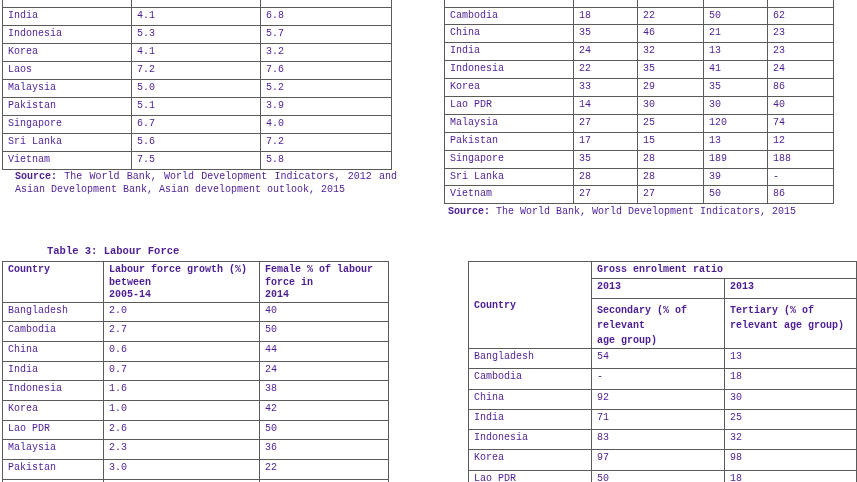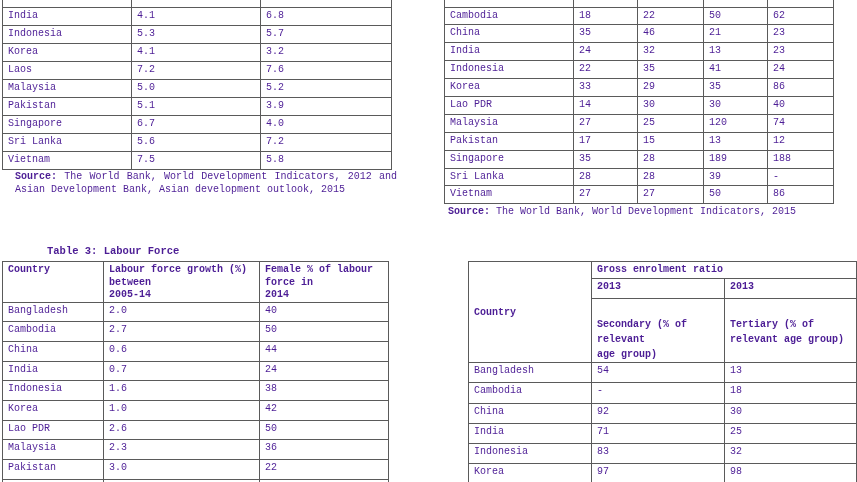--- a/index.html
+++ b/index.html
@@ -29,21 +29,21 @@
   #title4{left:468px;top:246px;}
   
   #t3{left:2px;top:261px;width:386px;}
   #t3 thead tr{height:29px;}
   #t3 tbody tr{height:19.7px;}
   
   #t4{left:468px;top:261px;width:388px;}
   #t4 thead tr.r1{height:17px;}
   #t4 thead tr.r2{height:20px;}
   #t4 thead tr.r3{height:44px;}
-  #t4 thead tr.r3 th{line-height:15px;padding-top:18px;}
+  #t4 thead tr.r3 th{line-height:15px;padding-top:4px;}
   #t4 th.mid{vertical-align:middle;}
   #t4 tbody tr{height:20.3px;}
 </style>
 </head>
 <body>
 
 <div id="canvas">
 
   <table id="t1">
     <colgroup>

